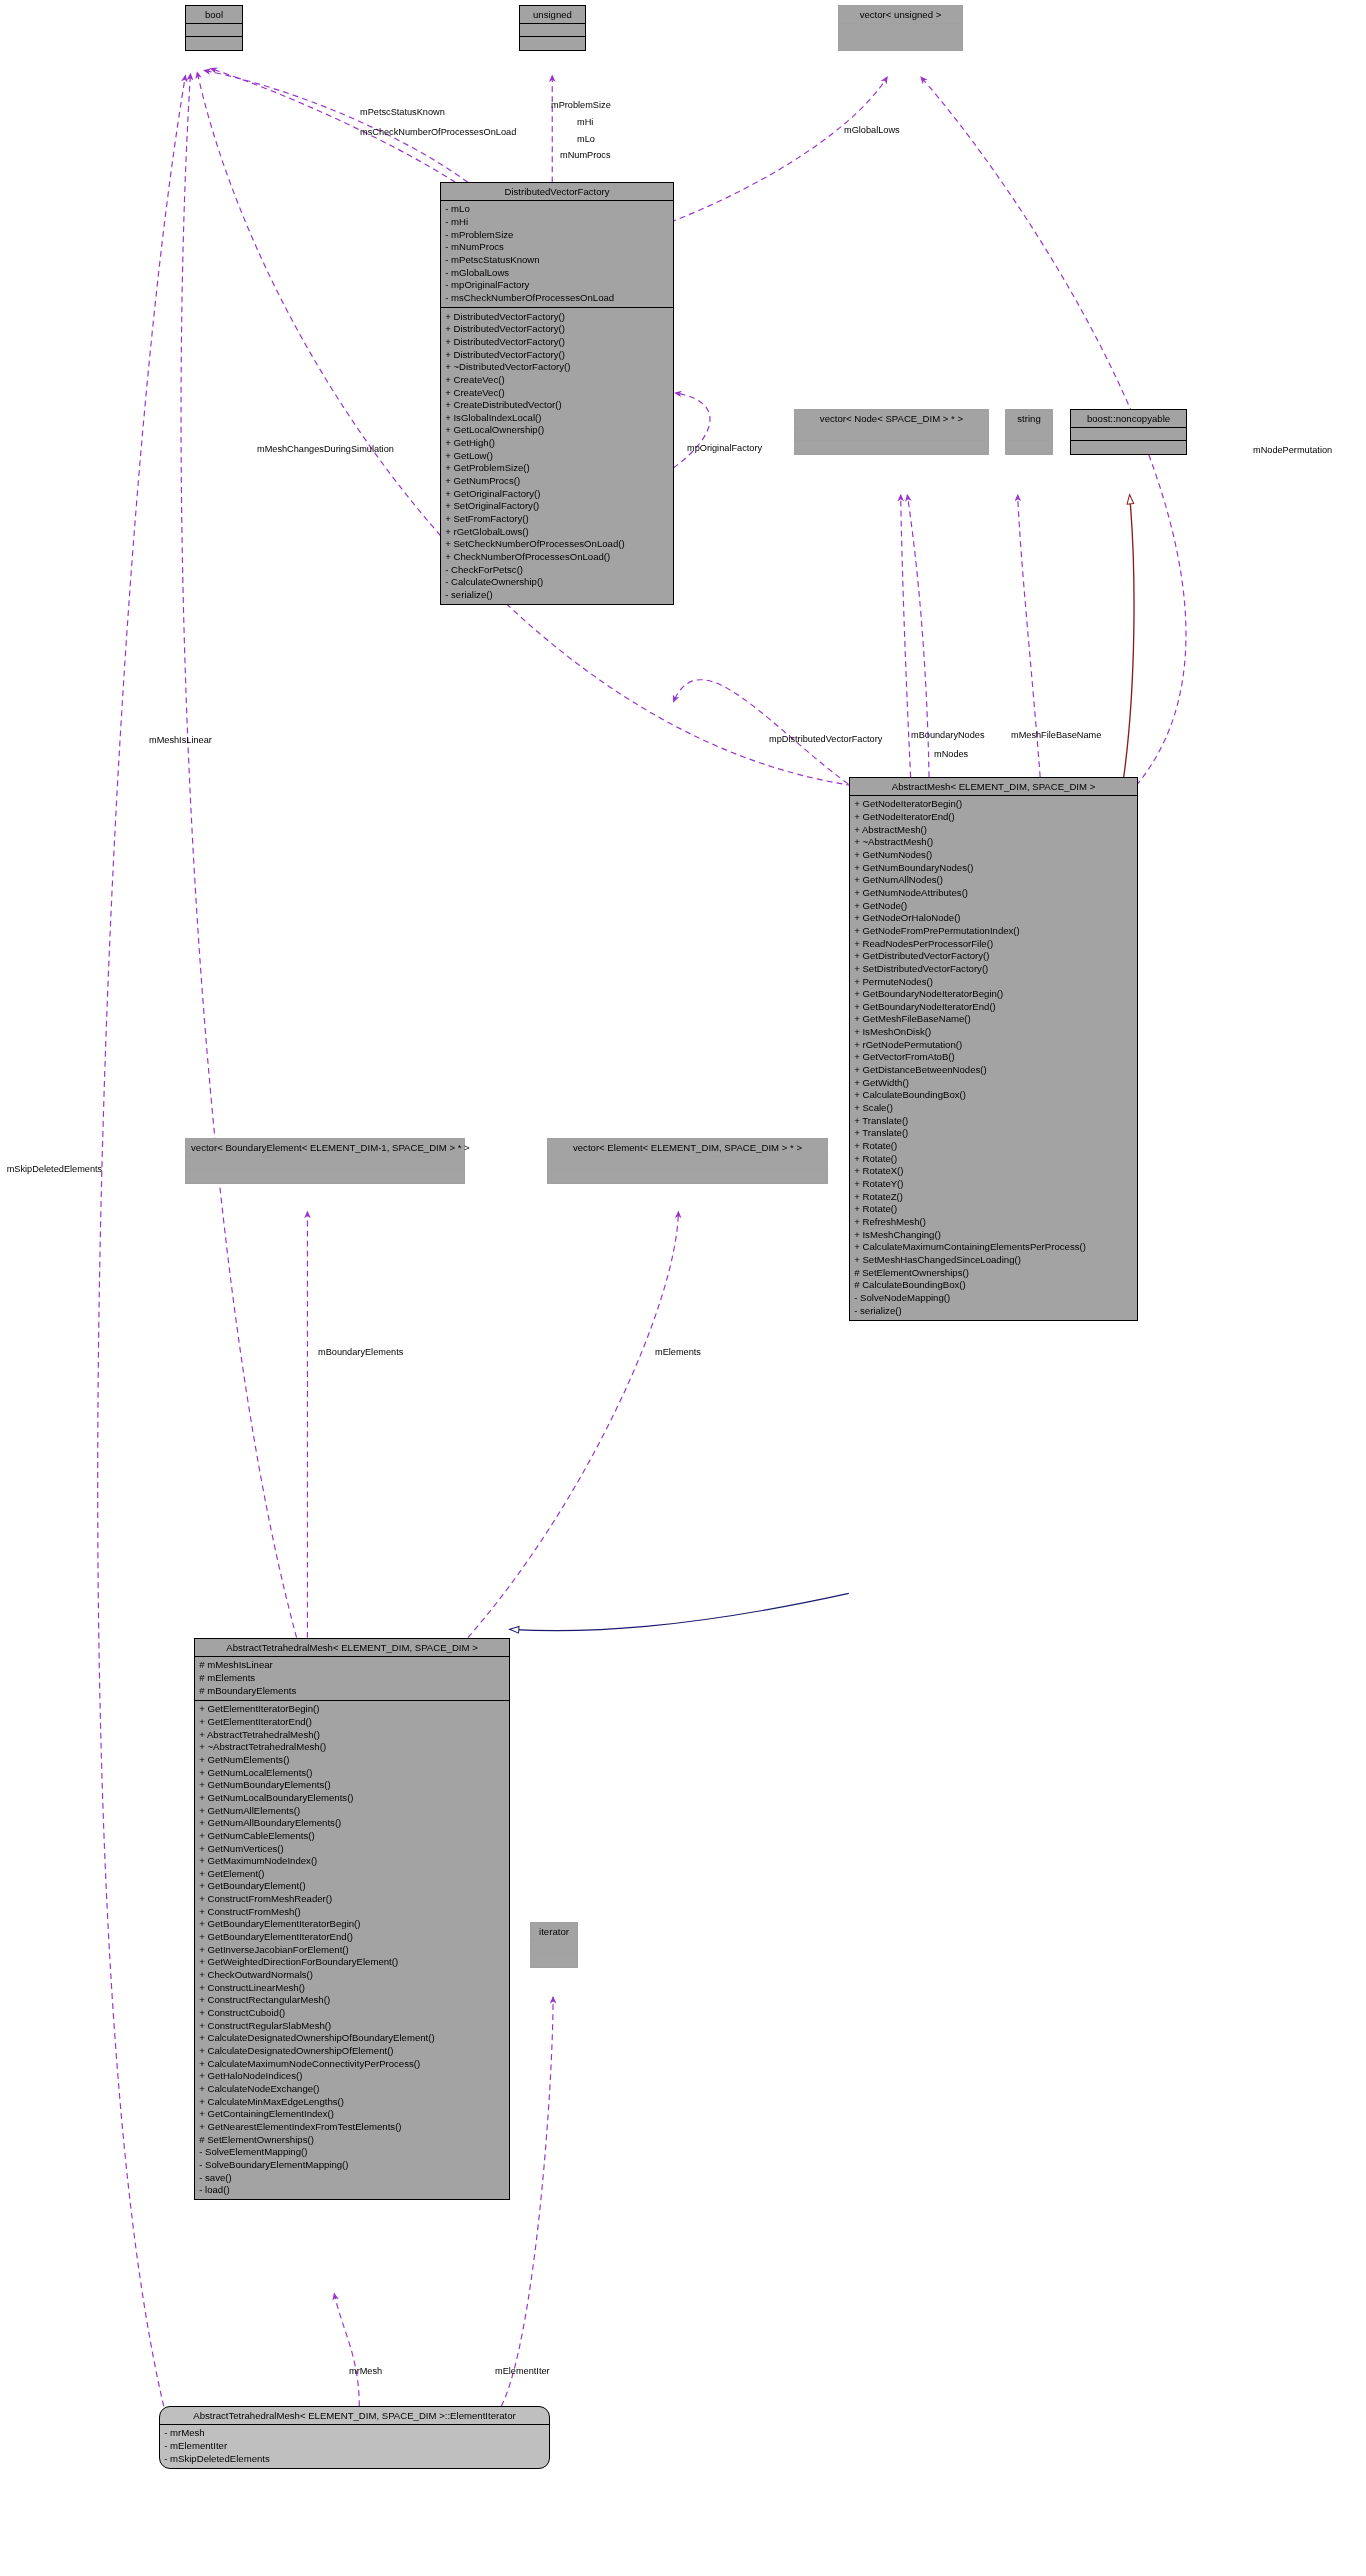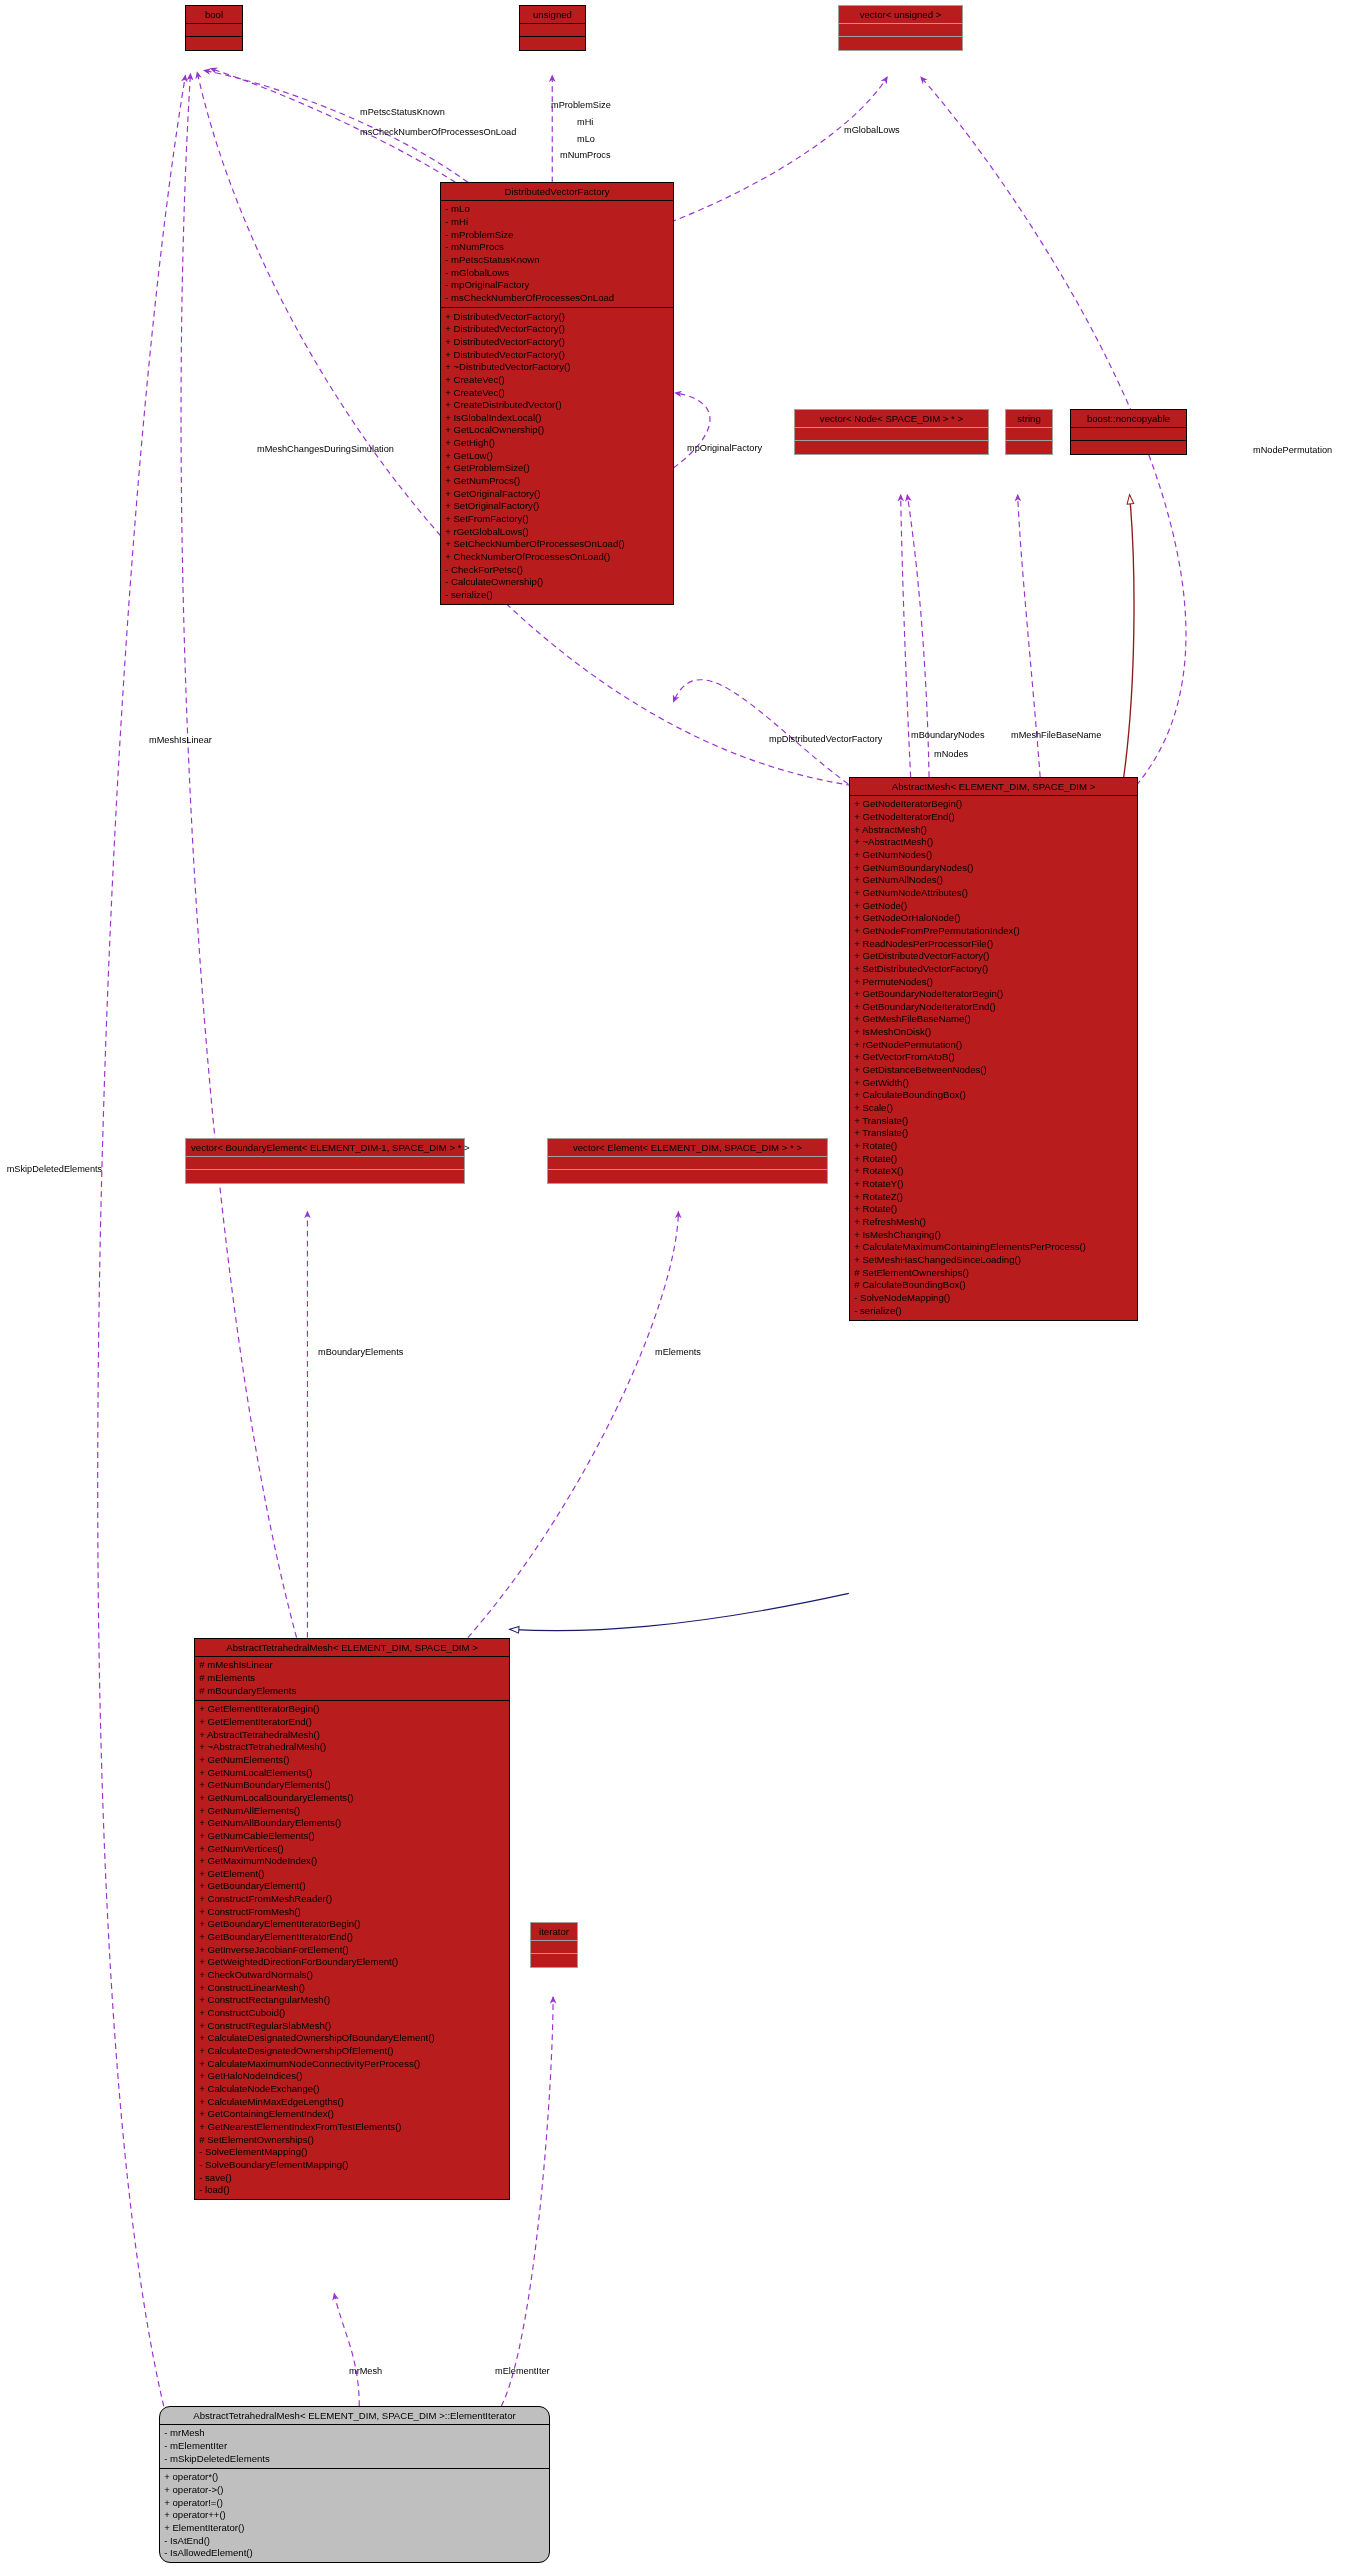--- a/index.html
+++ b/index.html
@@ -19,21 +19,21 @@
     position: absolute;
     left: 0;
     top: 0;
     width: 1366px;
     height: 2576px;
     pointer-events: none;
   }
   .node {
     position: absolute;
     box-sizing: border-box;
-    background: #b91c1c;
+    background: #a3a3a3;
     border: 0.8px solid #000000;
     font-size: 9.6px;
     color: #000000;
     z-index: 5;
   }
   .node.lib {
     border: 0.8px solid #a0a0a0;
   }
   .node.highlight {
     background: #bfbfbf;
@@ -323,29 +323,20 @@
     <div class="compartment empty"></div>
   </div>
 
   <div class="node highlight" style="left:159px; top:2406px; width:391px;border-radius:11px;">
     <div class="title">AbstractTetrahedralMesh&lt; ELEMENT_DIM, SPACE_DIM &gt;::ElementIterator</div>
     <div class="compartment">
         <div class="row">- mrMesh</div>
         <div class="row">- mElementIter</div>
         <div class="row">- mSkipDeletedElements</div>
       </div>
-    <div class="compartment">
-        <div class="row">+ operator*()</div>
-        <div class="row">+ operator-&gt;()</div>
-        <div class="row">+ operator!=()</div>
-        <div class="row">+ operator++()</div>
-        <div class="row">+ ElementIterator()</div>
-        <div class="row">- IsAtEnd()</div>
-        <div class="row">- IsAllowedElement()</div>
-      </div>
   </div>
 
   <div class="edge-label" style="left:360px; top:107px;">mPetscStatusKnown</div>
   <div class="edge-label" style="left:360px; top:127px;">msCheckNumberOfProcessesOnLoad</div>
 
   <div class="edge-label" style="left:551px; top:100px;">mProblemSize</div>
   <div class="edge-label" style="left:577px; top:117px;">mHi</div>
   <div class="edge-label" style="left:577px; top:134px;">mLo</div>
   <div class="edge-label" style="left:560px; top:150px;">mNumProcs</div>
 

